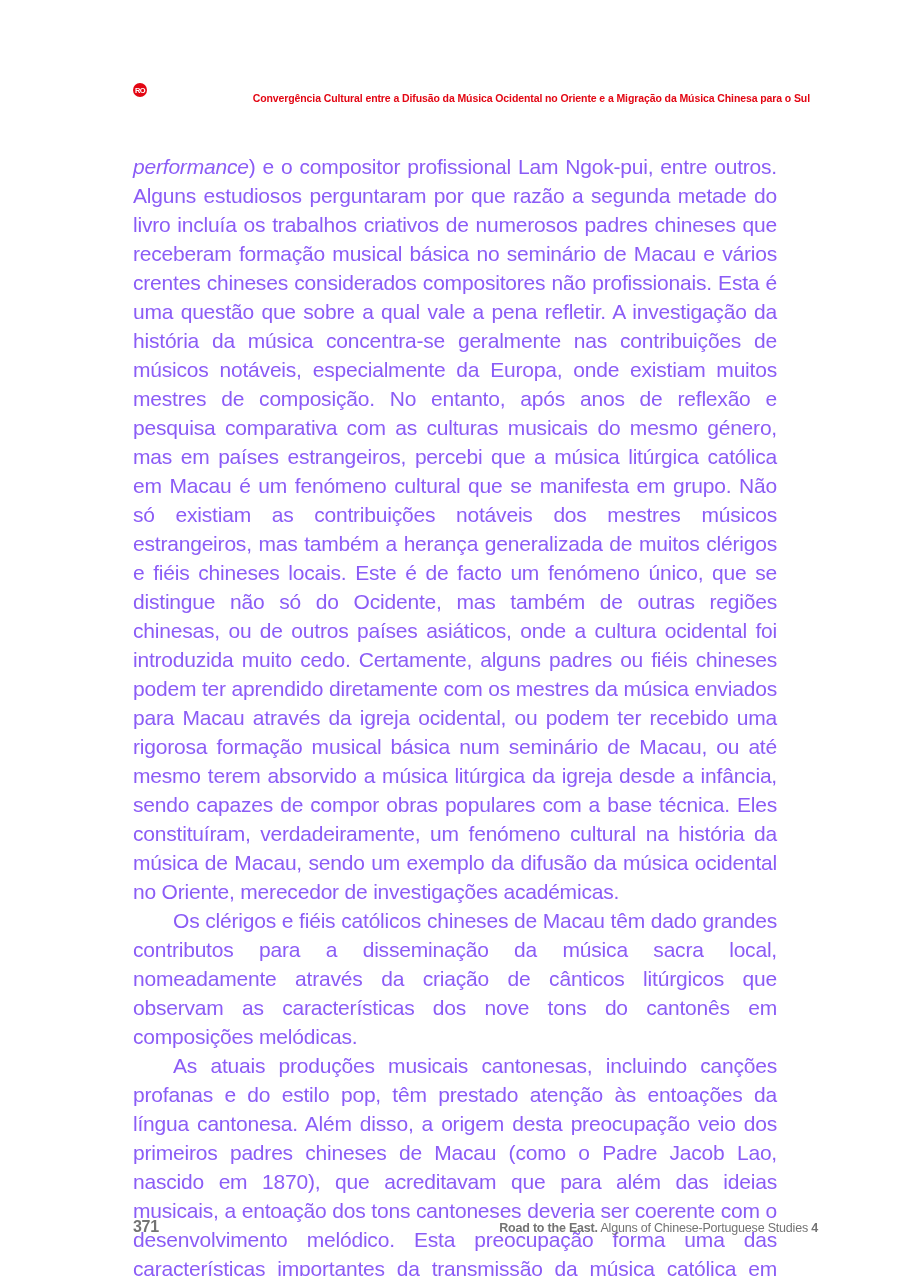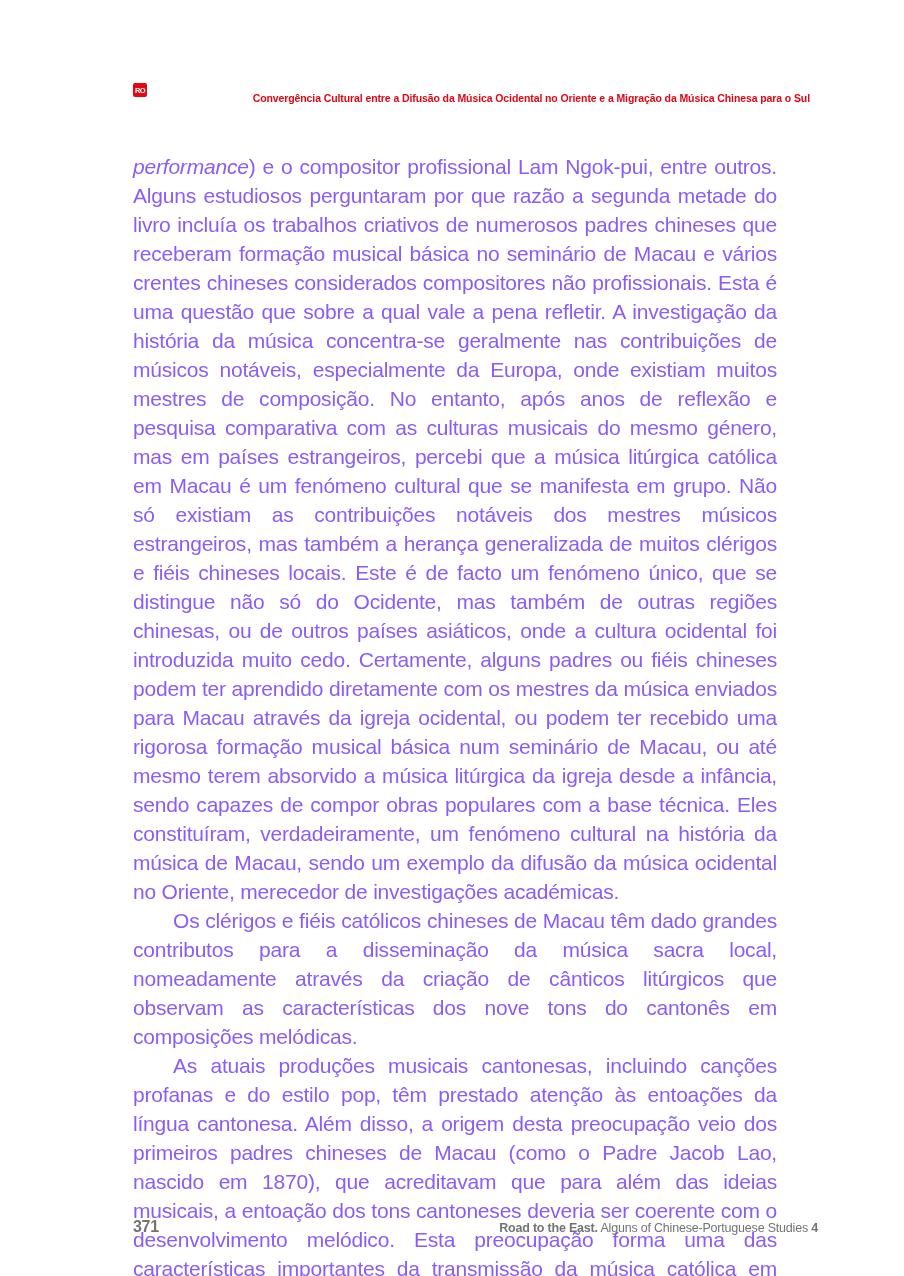--- a/index.html
+++ b/index.html
@@ -28,21 +28,21 @@
     height: 14px;
     background: #e30613;
     color: #ffffff;
     font-size: 7.5px;
     font-weight: bold;
     letter-spacing: -0.5px;
     display: flex;
     align-items: center;
     justify-content: center;
     flex: 0 0 auto;
-    border-radius: 2px;
+    border-radius: 7px;
   }
   .running-title {
     flex: 1 1 auto;
     text-align: right;
     color: #e30613;
     font-size: 10.5px;
     font-weight: bold;
     letter-spacing: -0.1px;
     white-space: nowrap;
     margin-top: 16px;

